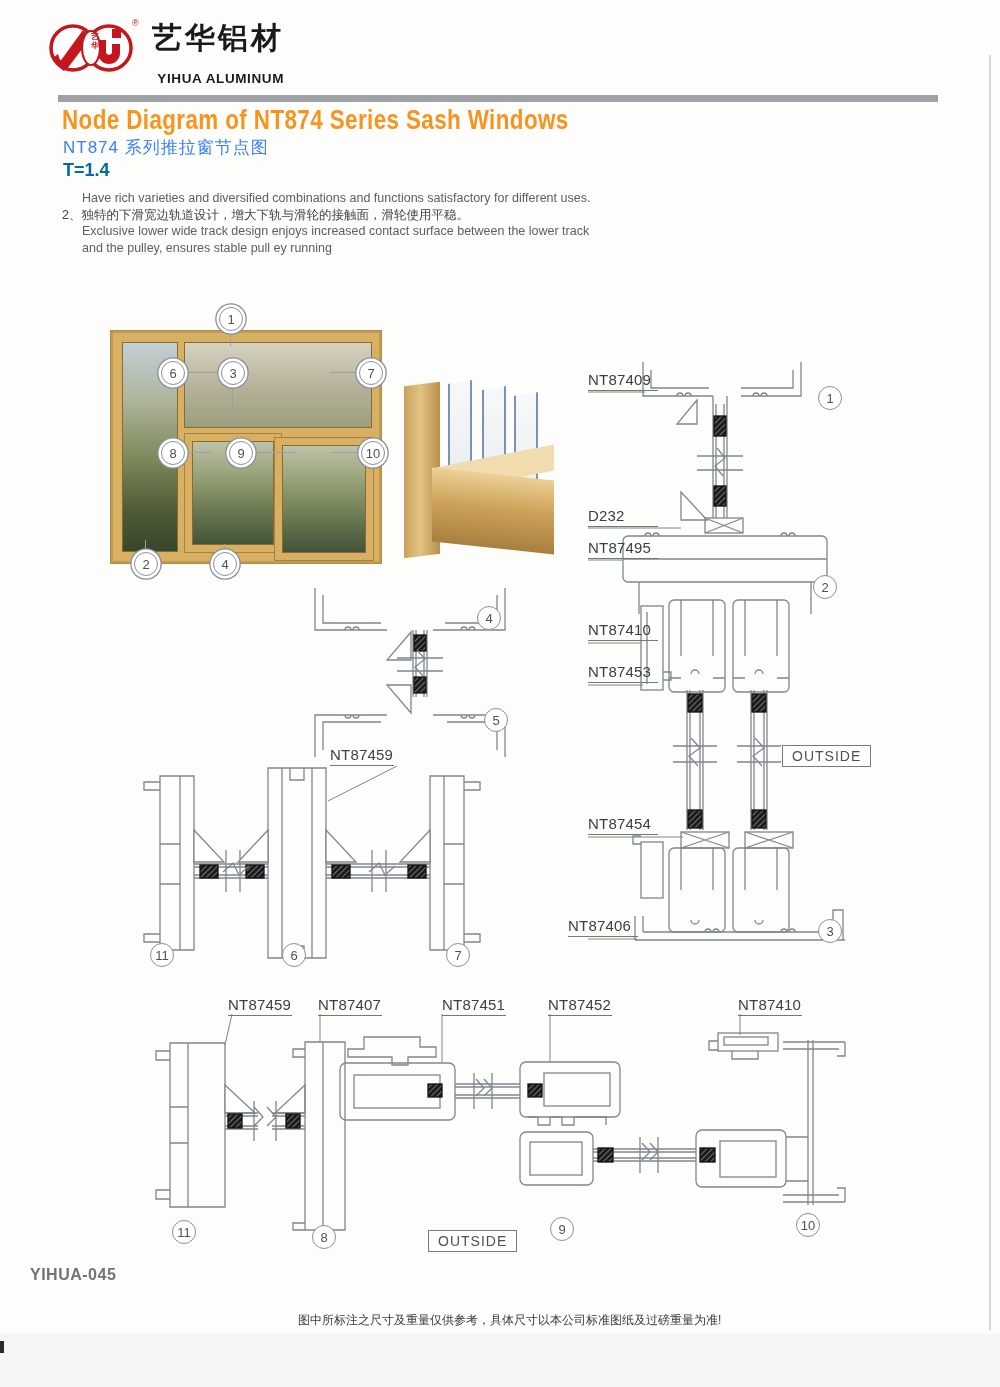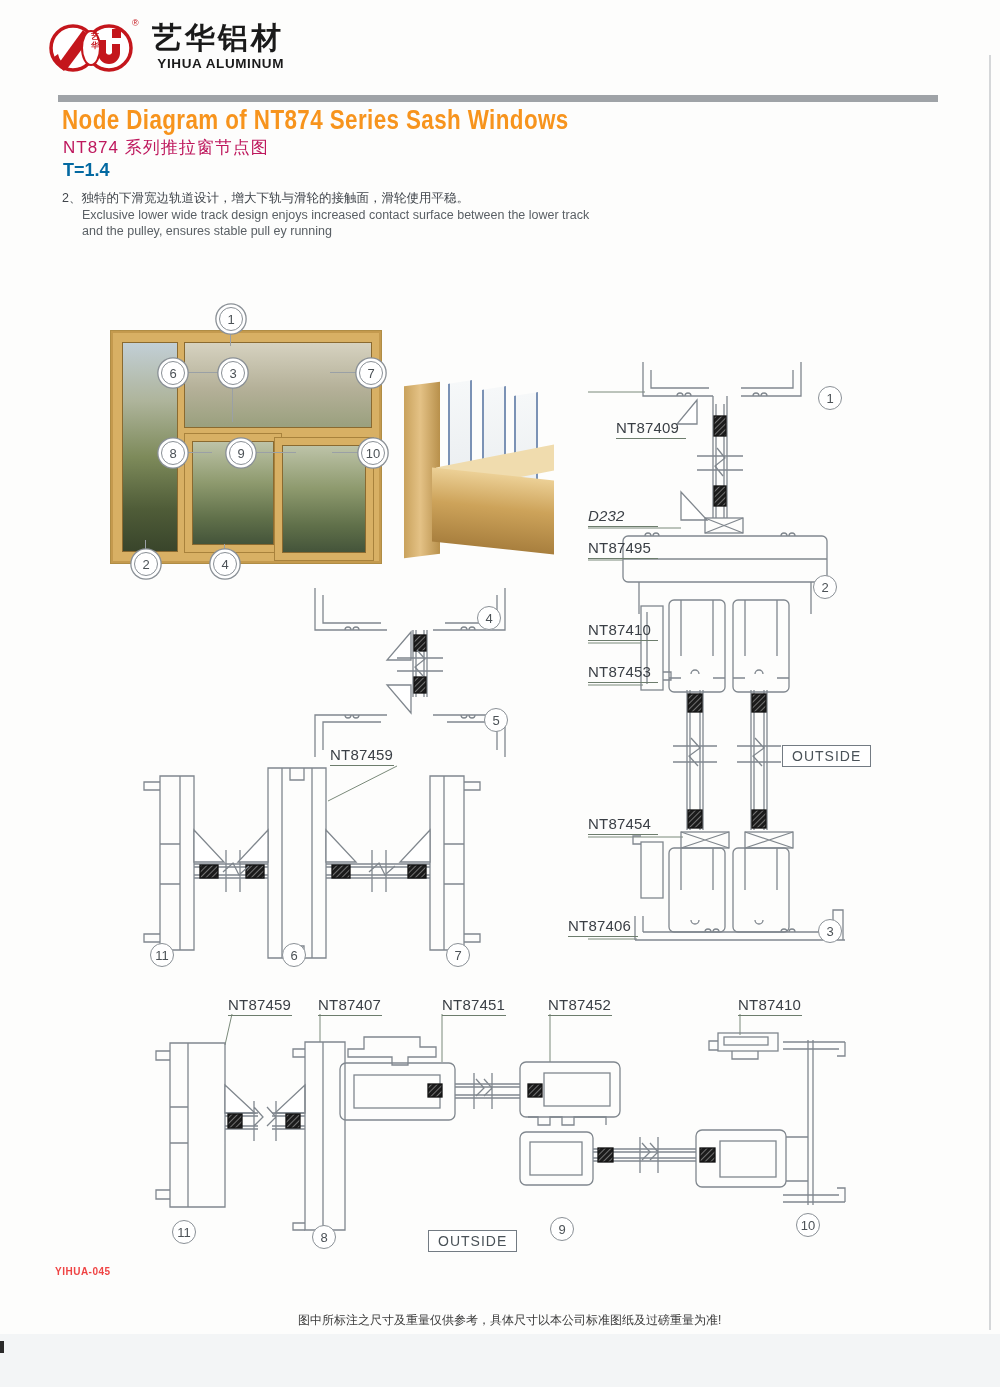--- a/index.html
+++ b/index.html
@@ -3,29 +3,29 @@
 <meta charset="utf-8">
 <style>
   html,body{margin:0;padding:0;background:#e8e8e8;}
   .page{position:relative;width:1000px;height:1387px;background:#fdfdfc;overflow:hidden;
         font-family:"Liberation Sans","DejaVu Sans",sans-serif;color:#333;}
   
   .logo{position:absolute;left:46px;top:16px;display:flex;align-items:flex-start;}
   .emblem{position:relative;width:96px;height:64px;}
   .brandtext{margin-left:10px;padding-top:6px;text-align:right;}
   .brand-cn{font-size:30px;font-weight:bold;color:#1a1a1a;letter-spacing:3px;line-height:32px;}
-  .brand-en{font-size:13.5px;font-weight:bold;color:#1a1a1a;letter-spacing:0.6px;margin-top:2px;}
+  .brand-en{font-size:13.5px;font-weight:bold;color:#1a1a1a;letter-spacing:0.6px;margin-top:17px;}
   .emblem-cn{position:absolute;left:43px;top:16px;width:12px;font-size:8px;line-height:9px;color:#c4161c;
              text-align:center;word-break:break-all;font-weight:bold;}
   .reg{position:absolute;left:86px;top:2px;font-size:9px;color:#c4161c;}
   
   .graybar{position:absolute;left:58px;top:95px;width:880px;height:7px;background:#9fa3a7;}
   .title-en{position:absolute;left:62px;top:104px;font-size:28px;font-weight:bold;color:#f7941d;
             transform:scaleX(0.8);transform-origin:left top;white-space:nowrap;letter-spacing:0.5px;}
-  .title-cn{position:absolute;left:63px;top:136px;font-size:17px;color:#be185d;letter-spacing:1px;}
+  .title-cn{position:absolute;left:63px;top:136px;font-size:17px;color:#3b82f6;letter-spacing:1px;}
   .thick{position:absolute;left:63px;top:160px;font-size:18px;font-weight:bold;color:#0369a1;}
   
   .features{position:absolute;left:62px;top:190px;width:560px;font-size:12.5px;line-height:16.5px;}
   .feat-cn{color:#40454b;}
   .feat-en{color:#5a6065;padding-left:20px;}
   
   .photo{position:absolute;left:110px;top:330px;width:270px;height:232px;background:#d8b064;
          border:1px solid #b08d45;box-shadow:inset 0 0 0 2px #c49a4e;}
   .pane{position:absolute;border:1px solid #8a6a30;}
   .glass-a{background:linear-gradient(180deg,#c2cfd6 0%,#aeb49b 28%,#7d8a5a 55%,#4f5c38 80%,#39452b 100%);}
@@ -49,21 +49,21 @@
       display:flex;align-items:center;justify-content:center;font-size:13px;color:#4c5257;z-index:5;}
   .co.double{box-shadow:0 0 0 2.5px #fff,0 0 0 3.8px #8a9096;}
   
   .plabel{position:absolute;font-size:15px;color:#3a3f45;border-bottom:1.4px solid #6d7d6d;
           padding-bottom:2px;width:70px;letter-spacing:0.2px;z-index:4;}
   .plabel.wide{width:64px;}
   .outside{position:absolute;border:1.4px solid #737b83;background:#fff;color:#4a5258;
            font-size:14px;padding:2px 9px;letter-spacing:1px;z-index:4;}
   .diag{position:absolute;}
   
-  .foot-code{position:absolute;left:55px;top:1266px;font-size:10px;font-weight:bold;color:#ef4444;letter-spacing:0.5px;}
+  .foot-code{position:absolute;left:30px;top:1266px;font-size:16px;font-weight:bold;color:#737373;letter-spacing:0.5px;}
   .foot-note{position:absolute;left:298px;top:1270px;font-size:12px;color:#3a3a3a;margin-top:42px;}
   
   .edge-r{position:absolute;left:989px;top:55px;width:2px;height:1275px;background:#d5d7d9;}
   .edge-bottom{position:absolute;left:0;top:1334px;width:1000px;height:53px;background:#f3f5f6;}
   .notch{position:absolute;left:0;top:1341px;width:4px;height:12px;background:#2a2a2a;}
 </style>
 </head>
 <body>
 
 <div class="page">
@@ -88,20 +88,21 @@
     </div>
   </div>
 
   <div class="graybar"></div>
 
   <div class="title-en">Node Diagram of NT874 Series Sash Windows</div>
   <div class="title-cn">NT874 系列推拉窗节点图</div>
   <div class="thick">T=1.4</div>
 
   <div class="features">
+    <div class="feat-en">Have rich varieties and diversified combinations and functions satisfactory for different uses.</div>
     <div class="feat-cn">2、独特的下滑宽边轨道设计，增大下轨与滑轮的接触面，滑轮使用平稳。</div>
     <div class="feat-en">Exclusive lower wide track design enjoys increased contact surface between the lower track</div>
     <div class="feat-en">and the pulley, ensures stable pull ey running</div>
   </div>
 
   <div class="photo">
     <div class="pane glass-a" style="left:11px;top:11px;width:54px;height:208px;"></div>
     <div class="pane glass-b" style="left:73px;top:11px;width:186px;height:84px;"></div>
     <div class="sash" style="left:73px;top:102px;width:96px;height:118px;">
       <div class="inner glass-c"></div>
@@ -193,22 +194,22 @@
       <path d="M252,102 v42 M266,102 v42 M249,124 l10,-9 l6,12 l10,-9"></path>
       <path d="M310,28 h34 v174 h-34 z M324,28 v174 M344,96 h-20 M344,136 h-20"></path>
       <path d="M344,34 h16 v8 h-16 M344,194 h16 v-8 h-16"></path>
       <path d="M310,82 L280,114 H310 Z" fill="#fff"></path>
     </g>
   </svg>
   <div class="co" style="left:150px;top:943px;">11</div>
   <div class="co" style="left:282px;top:943px;">6</div>
   <div class="co" style="left:446px;top:943px;">7</div>
 
-  <div class="plabel" style="left:616px;top:371px;margin-top:48px;">NT87409</div>
-  <div class="plabel" style="left:588px;top:507px;font-style:italic;">D232</div>
+  <div class="plabel" style="left:588px;top:371px;">NT87409</div>
+  <div class="plabel" style="left:588px;top:507px;">D232</div>
   <div class="plabel" style="left:588px;top:539px;">NT87495</div>
   <div class="plabel" style="left:588px;top:621px;">NT87410</div>
   <div class="plabel" style="left:588px;top:663px;">NT87453</div>
   <div class="plabel" style="left:588px;top:815px;">NT87454</div>
   <div class="plabel" style="left:568px;top:917px;">NT87406</div>
   <div class="outside" style="left:782px;top:745px;">OUTSIDE</div>
 
   <svg class="diag" style="left:585px;top:360px;" width="275" height="595" viewBox="0 0 275 595">
     <defs>
       <pattern id="hA" width="4" height="4" patternUnits="userSpaceOnUse" patternTransform="rotate(45)">

